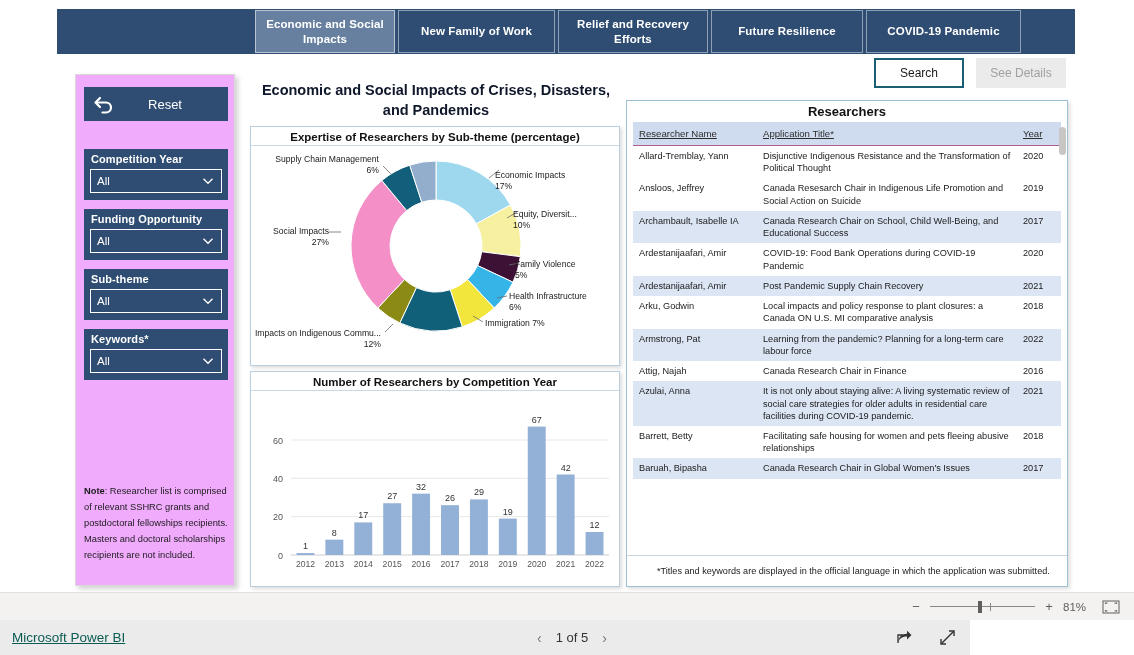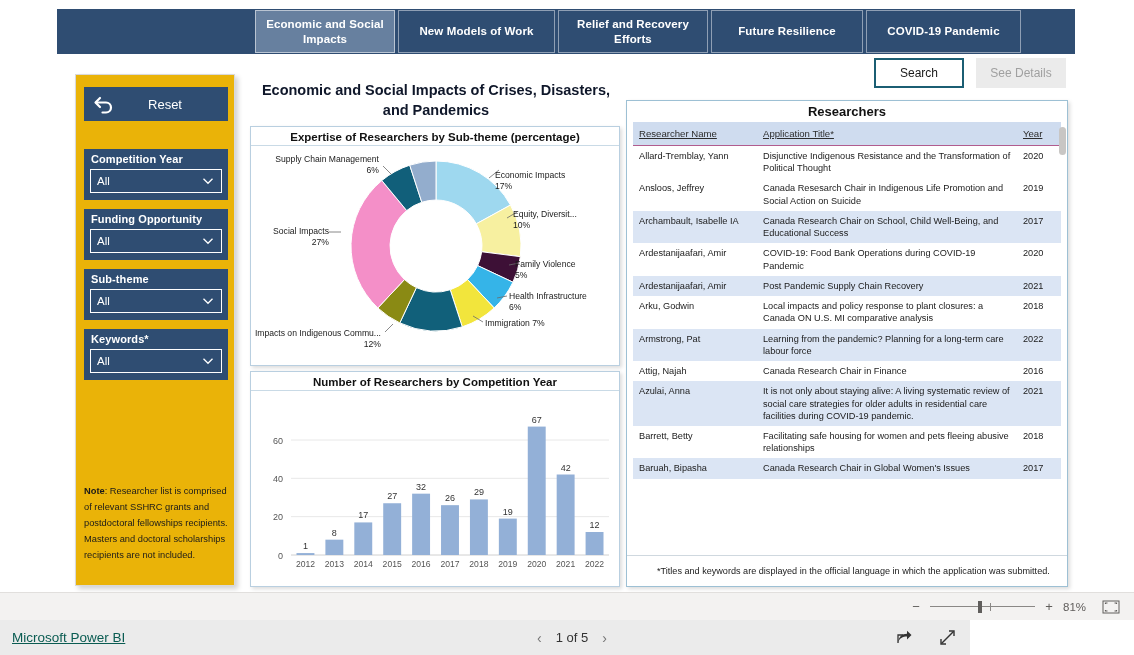--- a/index.html
+++ b/index.html
@@ -65,21 +65,21 @@
     color: #a0a0a0;
     font-size: 12px;
     display: flex; align-items: center; justify-content: center;
     cursor: default;
   }
 
   
   #filters {
     position: absolute; left: 75px; top: 74px;
     width: 160px; height: 512px;
-    background: #eab308;
+    background: #f0abfc;
     border: 1px solid #d9d9d9;
     box-shadow: 3px 3px 5px rgba(0,0,0,.18);
     padding: 12px 8px 0 8px;
   }
   #resetBtn {
     width: 144px; height: 34px;
     background: #2f4d72;
     display: flex; align-items: center;
     cursor: pointer;
     margin-bottom: 28px;
@@ -225,21 +225,21 @@
   #pageLbl { font-size: 13px; color: #333333; }
   #footicons { position: absolute; right: 14px; display: flex; align-items: center; gap: 26px; }
   .ficon { cursor: pointer; width: 17px; height: 17px; }
 </style>
 </head>
 <body>
 
 <div id="tabbar">
   <div class="tab-spacer"></div>
   <div class="tab active" id="tab0">Economic and Social Impacts</div>
-  <div class="tab" id="tab1">New Models of Work</div>
+  <div class="tab" id="tab1">New Family of Work</div>
   <div class="tab" id="tab2">Relief and Recovery Efforts</div>
   <div class="tab" id="tab3">Future Resilience</div>
   <div class="tab" id="tab4">COVID-19 Pandemic</div>
 </div>
 
 <div id="searchBtn">Search</div>
 <div id="detailsBtn">See Details</div>
 
 <div id="filters">
 

